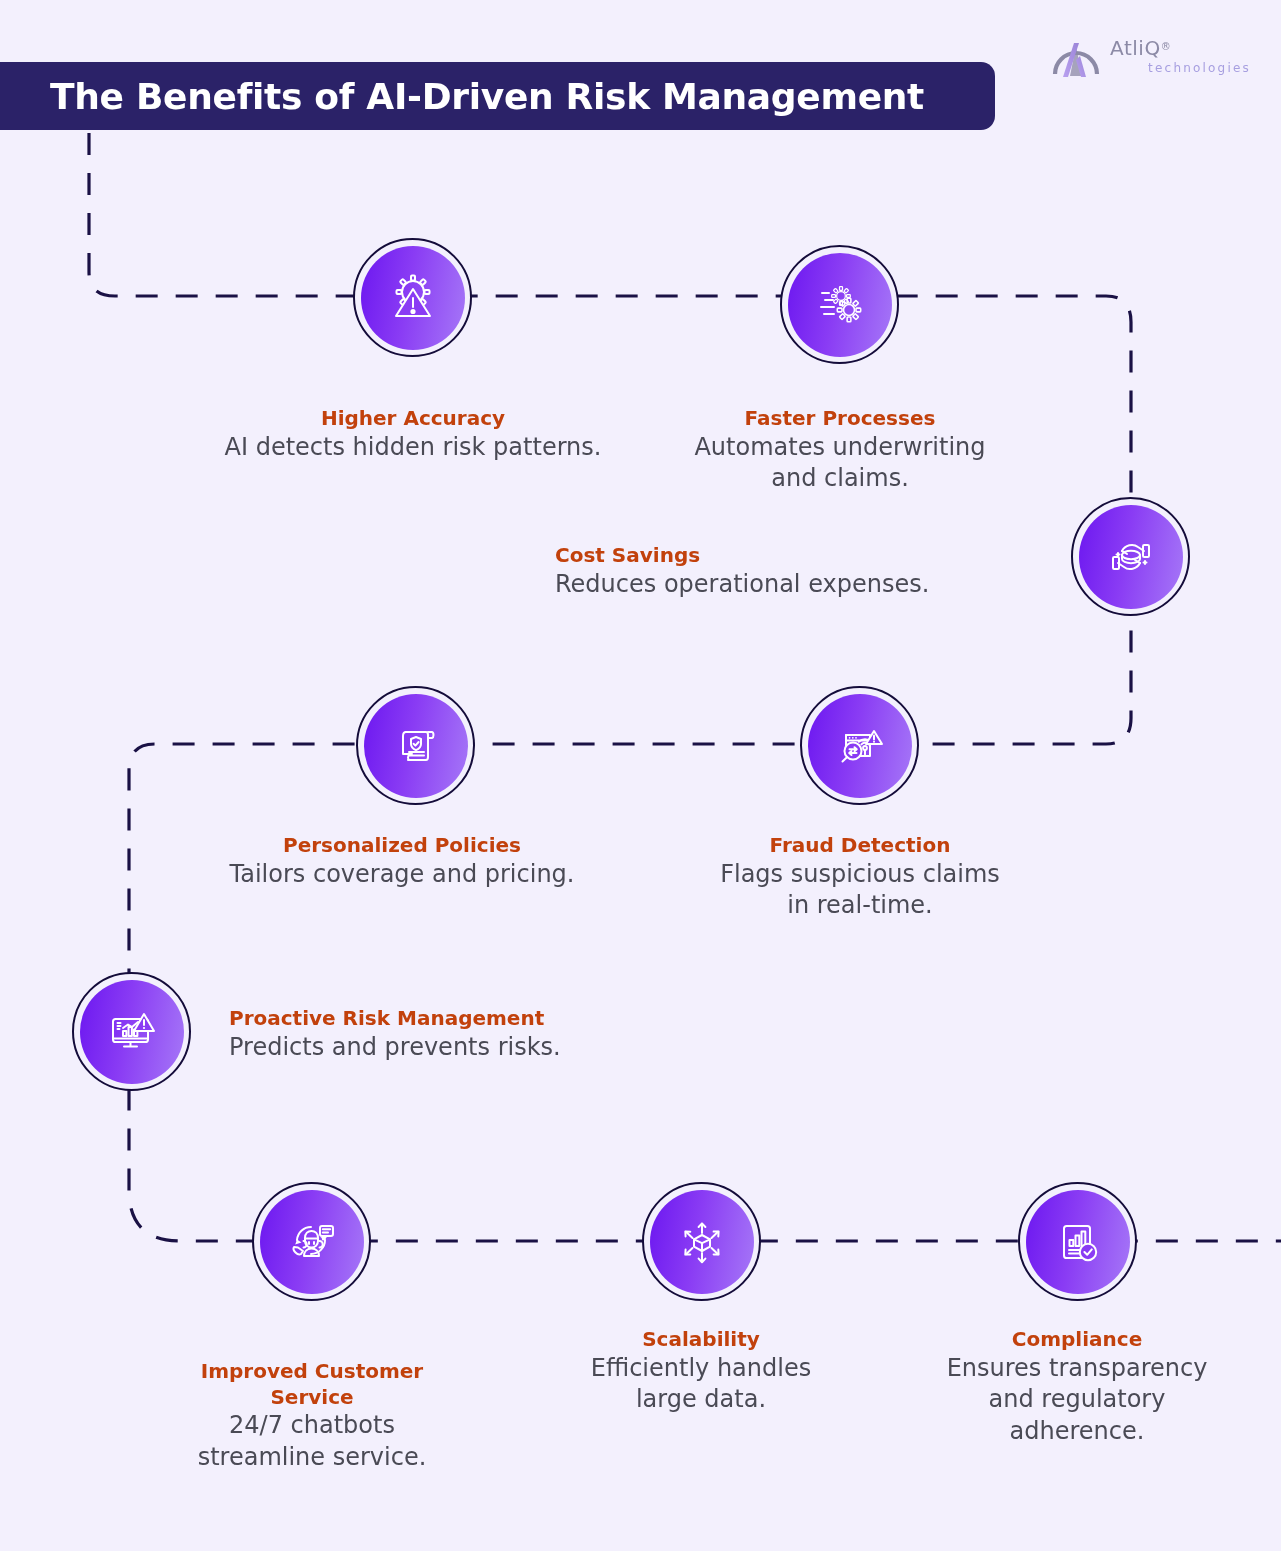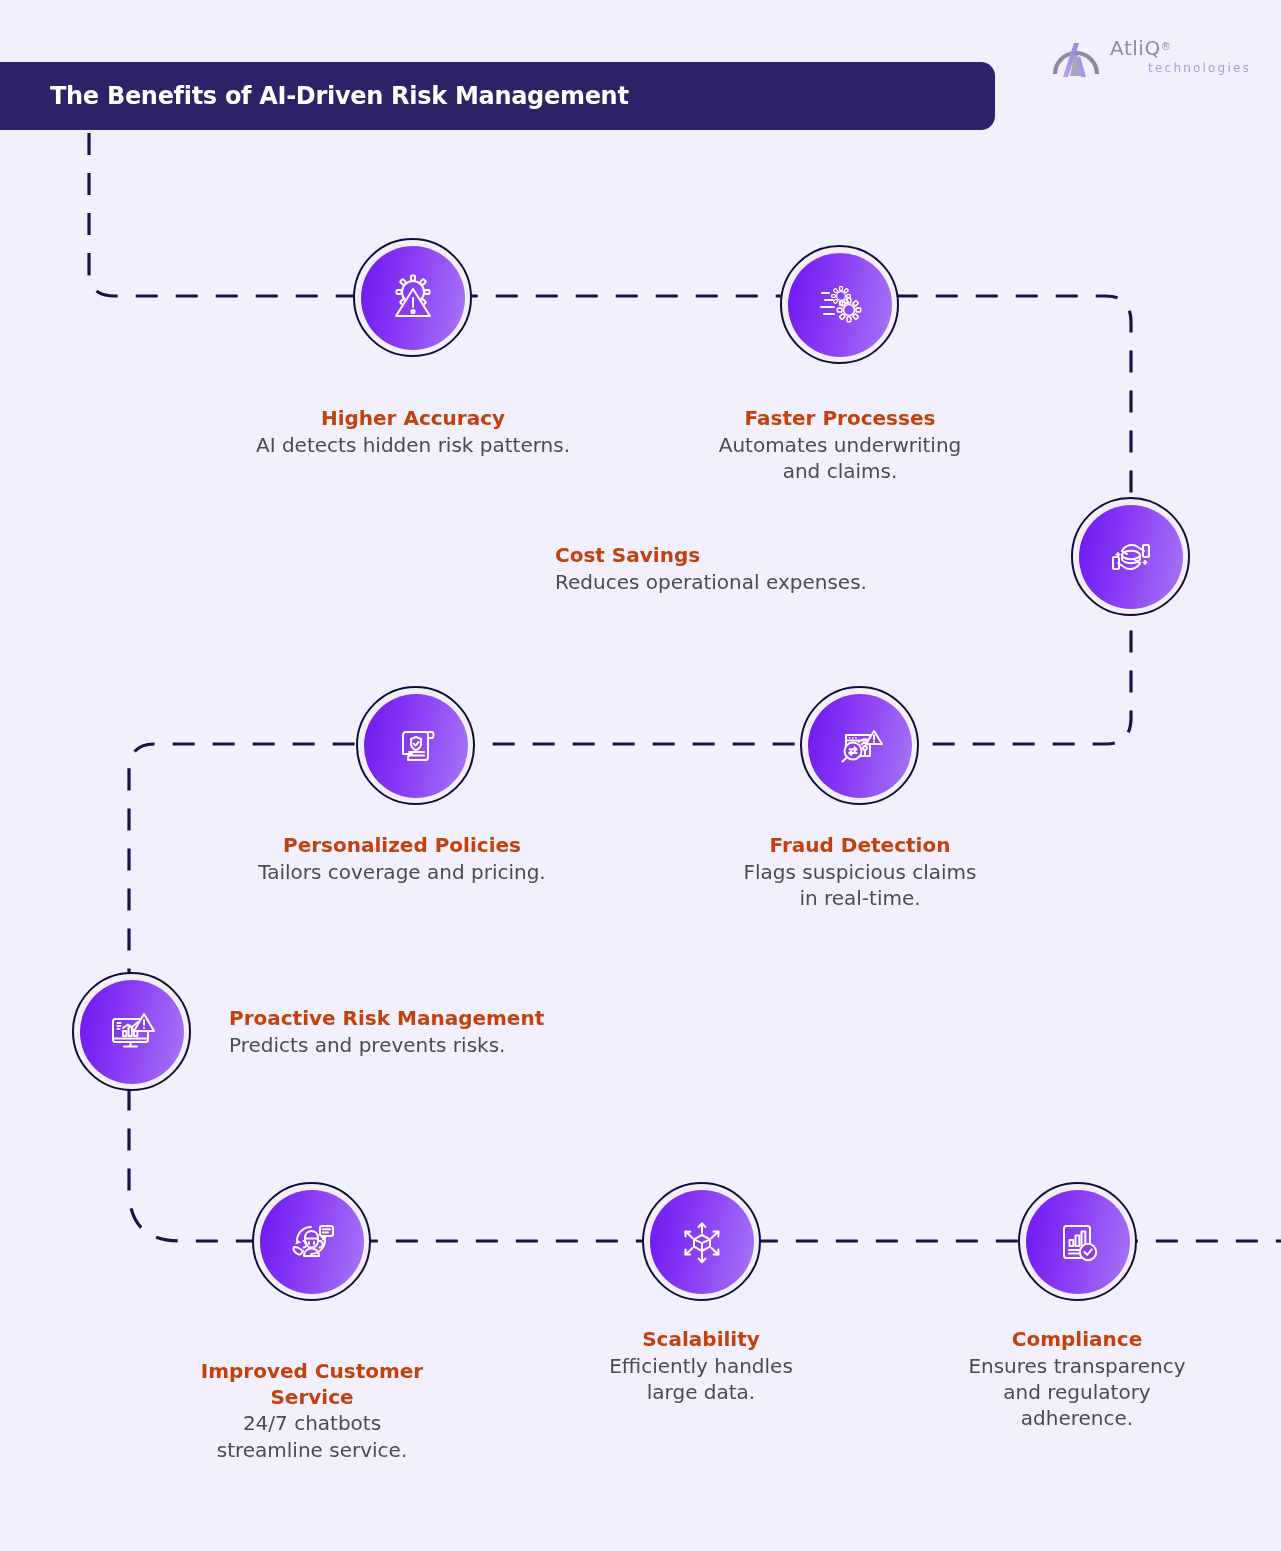--- a/index.html
+++ b/index.html
@@ -14,21 +14,21 @@
   #title-bar {
     position:absolute; left:-20px; top:62px;
     width:1015px; height:68px;
     background:#2B2268;
     border-radius:0 14px 14px 0;
     display:flex; align-items:center;
     z-index:5;
   }
   #title-bar .title-text {
     color:#FFFFFF;
-    font-size:24px;
+    font-size:36px;
     font-weight:700;
     letter-spacing:-0.3px;
     margin-left:70px;
     font-family:"DejaVu Sans", sans-serif;
   }
 
   
   #logo {
     position:absolute; right:30px; top:30px;
     display:flex; align-items:center; gap:8px;
@@ -66,21 +66,21 @@
     display:flex; align-items:center; justify-content:center;
   }
   .badge .disc svg { display:block; }
 
   .caption { position:absolute; }
   .caption .cap-title {
     font-size:20px; font-weight:700; color:#c2410c; line-height:1.28;
     font-family:"DejaVu Sans", sans-serif;
   }
   .caption .cap-desc {
-    font-size:20px; font-weight:400; color:#4A4A55; line-height:1.32;
+    font-size:24px; font-weight:400; color:#4A4A55; line-height:1.32;
     font-family:"DejaVu Sans", sans-serif;
     white-space:pre-line;
   }
   .ta-center { text-align:center; }
   .ta-right  { text-align:left; }
   .ta-left   { text-align:left; }
 </style>
 </head>
 <body>
 

